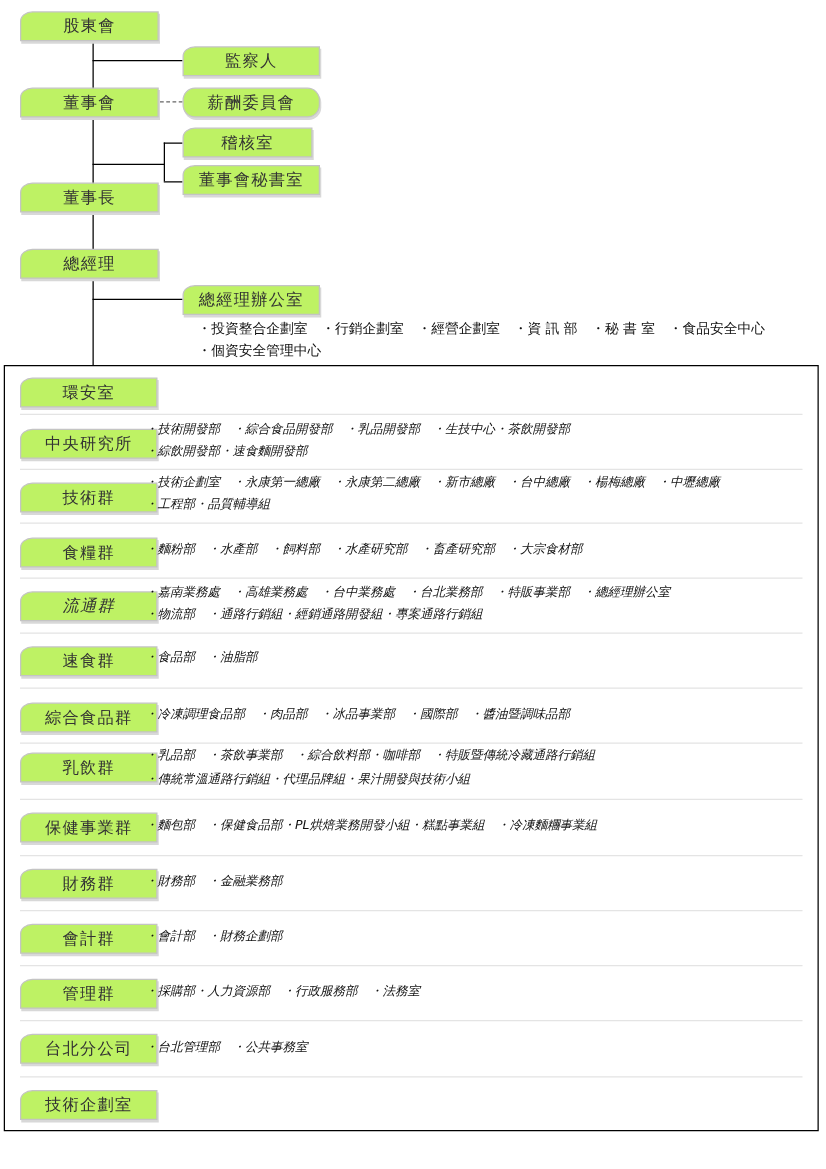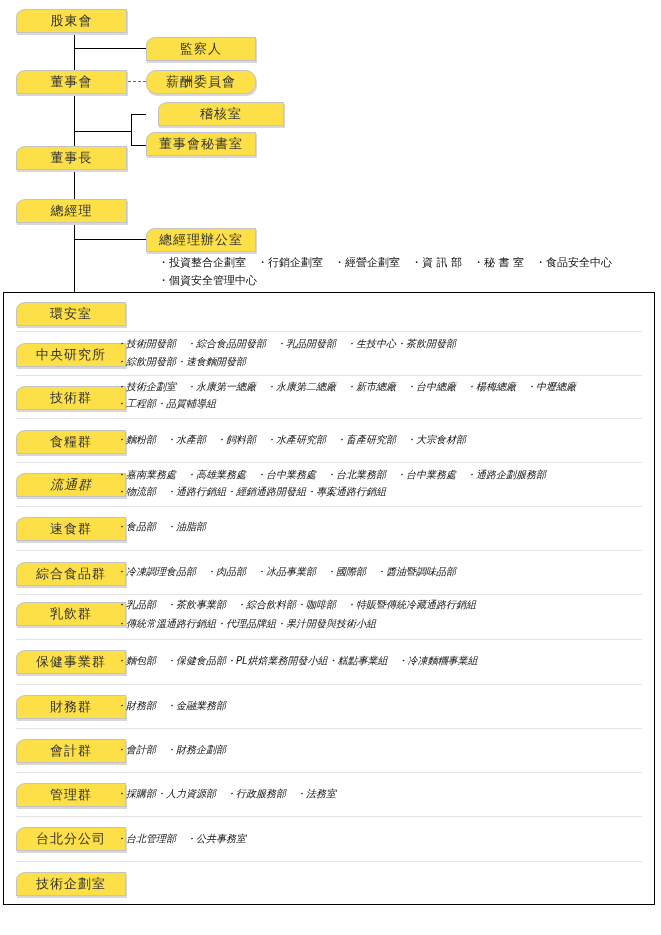--- a/index.html
+++ b/index.html
@@ -1,20 +1,20 @@
 <!DOCTYPE html>
 <html><head>
 <meta charset="utf-8">
 <style>
   html, body { margin:0; padding:0; background:#ffffff; }
   body { width:661px; height:935px; position:relative; overflow:hidden;
          font-family:"DejaVu Sans", "Liberation Sans", sans-serif; color:#222; }
   .box {
     position:absolute; box-sizing:border-box; height:24px;
-    background:#fde047; border:1px solid #c4c4c4;
+    background:#bef264; border:1px solid #c4c4c4;
     box-shadow:1px 2px 0 #d8d8d8;
     border-top-left-radius:10px 8px;
     display:flex; align-items:center; justify-content:center;
     font-size:13px; color:#333; letter-spacing:1px; white-space:nowrap;
   }
   .line { position:absolute; background:#000; }
   .dash { position:absolute; height:0; border-top:1px dashed #666; }
   .sub { position:absolute; font-size:11px; color:#111; white-space:nowrap; line-height:16px; }
   .frame { position:absolute; left:3px; top:292px; width:652px; height:613px;
            border:1px solid #000; box-sizing:border-box; }
@@ -31,21 +31,21 @@
 <div class="line" style="left:74px; top:131px; width:58px; height:1px;"></div>
 <div class="line" style="left:131px; top:114px; width:1px; height:31px;"></div>
 <div class="line" style="left:131px; top:114px; width:15px; height:1px;"></div>
 <div class="line" style="left:131px; top:145px; width:15px; height:1px;"></div>
 <div class="line" style="left:74px; top:239px; width:72px; height:1px;"></div>
 
 <div class="box" style="left:16px; top:9px; width:111px;">股東會</div>
 <div class="box" style="left:146px; top:37px; width:110px;">監察人</div>
 <div class="box" style="left:16px; top:70px; width:111px;">董事會</div>
 <div class="box" style="left:146px; top:70px; width:110px;border-radius:10px;">薪酬委員會</div>
-<div class="box" style="left:146px; top:102px; width:126px;margin-left:12px;">稽核室</div>
+<div class="box" style="left:146px; top:102px; width:104px;">稽核室</div>
 <div class="box" style="left:146px; top:132px; width:110px;">董事會秘書室</div>
 <div class="box" style="left:16px; top:146px; width:111px;">董事長</div>
 <div class="box" style="left:16px; top:199px; width:111px;">總經理</div>
 <div class="box" style="left:146px; top:228px; width:110px;">總經理辦公室</div>
 
 <div class="sub" style="left:158px; top:255px;">・投資整合企劃室　・行銷企劃室　・經營企劃室　・資 訊 部　・秘 書 室　・食品安全中心</div>
 <div class="sub" style="left:158px; top:273px;">・個資安全管理中心</div>
 
 <div class="frame"></div>
 
@@ -60,21 +60,21 @@
 <div class="box group-label" style="top:386px;">技術群</div>
 <div class="depts" style="top:379px;">・技術企劃室　・永康第一總廠　・永康第二總廠　・新市總廠　・台中總廠　・楊梅總廠　・中壢總廠</div>
 <div class="depts" style="top:396px;">・工程部・品質輔導組</div>
 <div class="sep" style="top:418px;"></div>
 
 <div class="box group-label" style="top:430px;">食糧群</div>
 <div class="depts" style="top:432px;">・麵粉部　・水產部　・飼料部　・水產研究部　・畜產研究部　・大宗食材部</div>
 <div class="sep" style="top:462px;"></div>
 
 <div class="box group-label" style="top:473px;font-style:italic;">流通群</div>
-<div class="depts" style="top:467px;">・嘉南業務處　・高雄業務處　・台中業務處　・台北業務部　・台中業務處　・通路企劃服務部</div>
+<div class="depts" style="top:467px;">・嘉南業務處　・高雄業務處　・台中業務處　・台北業務部　・特販事業部　・總經理辦公室</div>
 <div class="depts" style="top:484px;">・物流部　・通路行銷組・經銷通路開發組・專案通路行銷組</div>
 <div class="sep" style="top:506px;"></div>
 
 <div class="box group-label" style="top:517px;">速食群</div>
 <div class="depts" style="top:519px;">・食品部　・油脂部</div>
 <div class="sep" style="top:550px;"></div>
 
 <div class="box group-label" style="top:562px;">綜合食品群</div>
 <div class="depts" style="top:564px;">・冷凍調理食品部　・肉品部　・冰品事業部　・國際部　・醬油暨調味品部</div>
 <div class="sep" style="top:594px;"></div>

